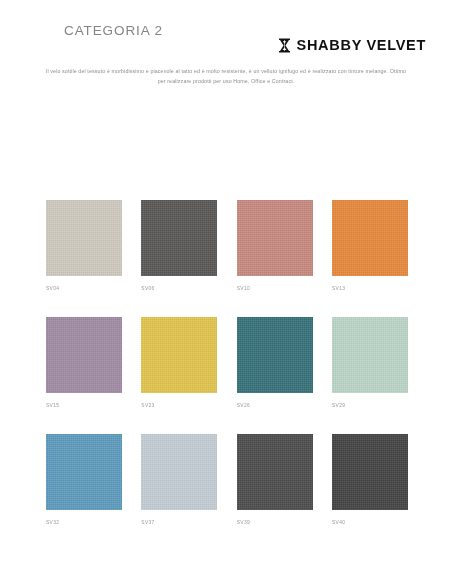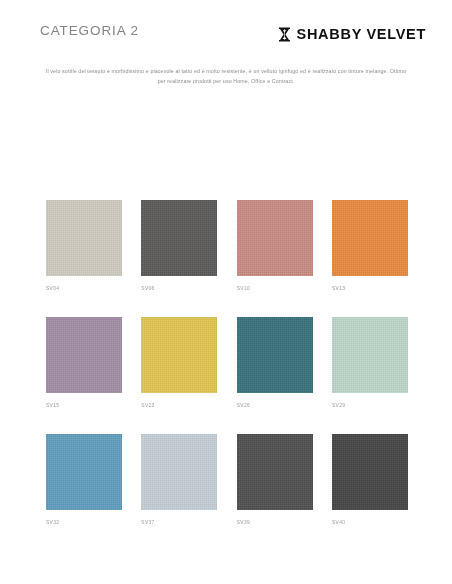--- a/index.html
+++ b/index.html
@@ -14,38 +14,38 @@
     color: #6e6e6e;
     overflow: hidden;
     position: relative;
   }
 
   
   .header {
     display: flex;
     align-items: flex-start;
     justify-content: space-between;
-    padding: 22px 26px 0 40px;
+    padding: 22px 26px 0 64px;
     height: 26px;
     box-sizing: content-box;
   }
   .category-title {
     font-size: 13.5px;
     letter-spacing: 0.9px;
     color: #848484;
     font-weight: 400;
     line-height: 1;
     white-space: nowrap;
     margin-top: 2px;
   }
   .brand {
     display: flex;
     align-items: center;
     gap: 6px;
-    margin-top: 5px;
+    margin-top: 16px;
   }
   .brand-mark {
     width: 13px;
     height: 15px;
     display: block;
     flex: 0 0 auto;
   }
   .brand-name {
     font-size: 14.5px;
     font-weight: bold;

